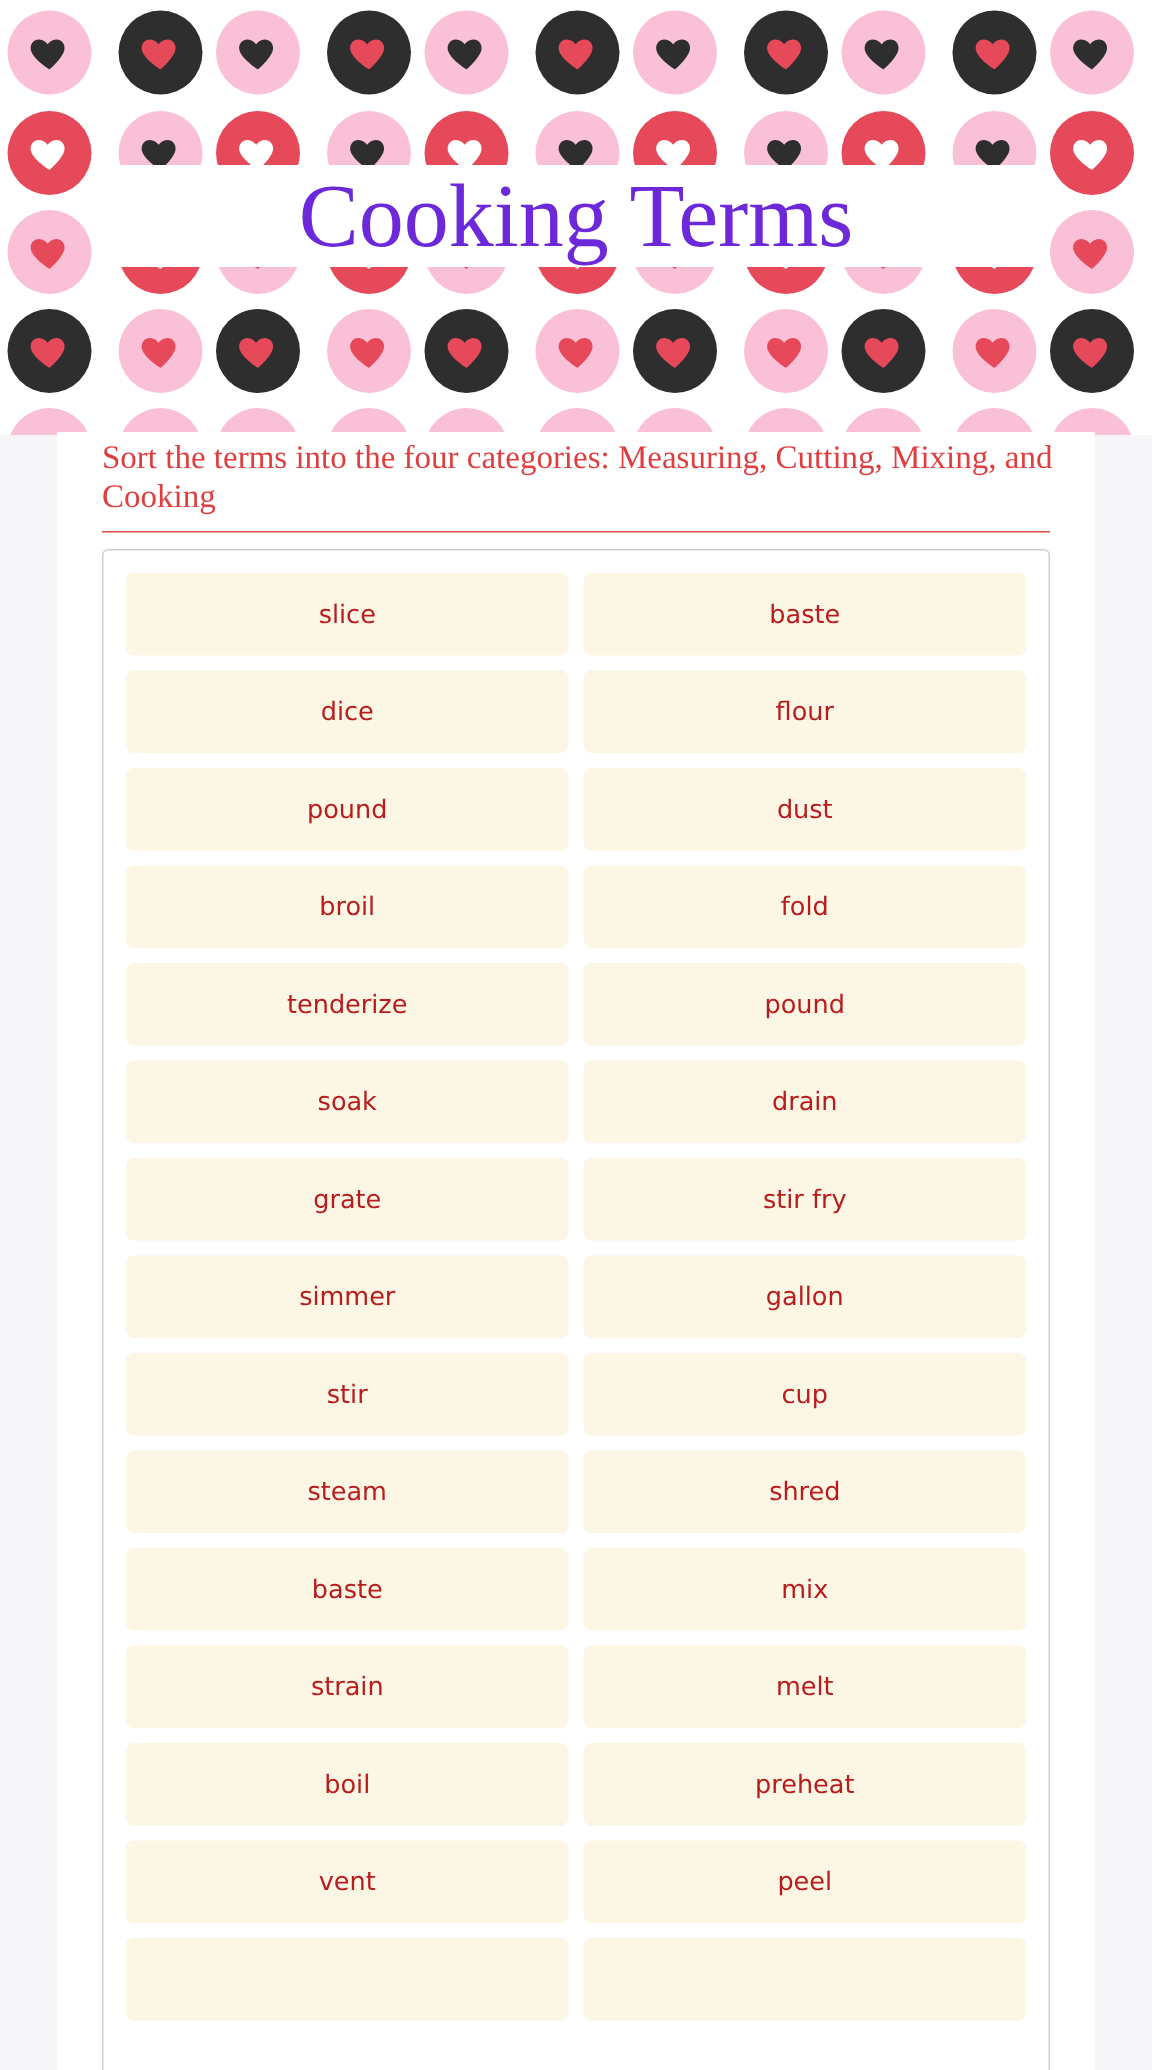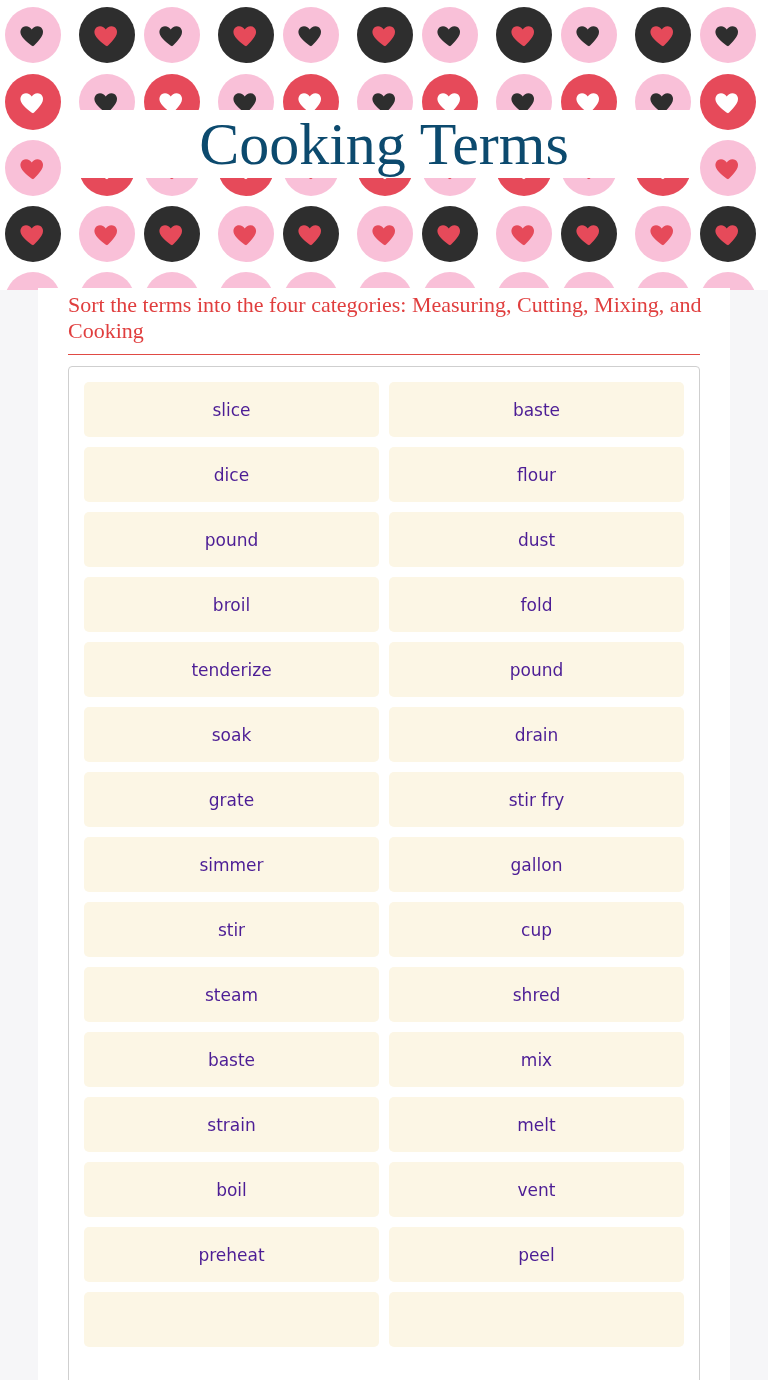--- a/index.html
+++ b/index.html
@@ -1,27 +1,27 @@
 <!DOCTYPE html>
 <html><head>
 <meta charset="utf-8">
 <style>
   html, body { margin:0; padding:0; }
   body { width:768px; height:1380px; overflow:hidden; background:#f6f6f8; font-family:"DejaVu Sans", sans-serif; position:relative; }
   .banner { position:absolute; left:0; top:0; width:768px; height:290px; background:#fff; overflow:hidden; }
   .dot { position:absolute; width:56px; height:56px; border-radius:50%; display:flex; align-items:center; justify-content:center; }
   .dot svg { width:30px; height:30px; }
   .title-box { position:absolute; left:76px; top:110px; width:616px; height:68px; background:#fff; display:flex; align-items:center; justify-content:center; }
-  .title { font-family:"Liberation Serif", serif; font-size:60px; color:#0c4a6e; line-height:1; }
+  .title { font-family:"Liberation Serif", serif; font-size:60px; color:#6d28d9; line-height:1; }
   .content { position:absolute; left:38px; top:288px; width:692px; height:1092px; background:#fff; }
   .instructions { position:absolute; left:30px; top:4px; width:640px; font-family:"Liberation Serif", serif; font-size:22px; line-height:26px; color:#e03e3e; }
   .rule { position:absolute; left:30px; top:66px; width:632px; height:1px; background:#e04a44; }
   .panel { position:absolute; left:30px; top:78px; width:630px; height:1030px; border:1px solid #cfcfcf; border-radius:4px; background:#fff; }
   .grid { position:absolute; left:15px; top:15px; display:grid; grid-template-columns:295px 295px; column-gap:10px; row-gap:10px; }
-  .card { height:55px; background:#fcf6e5; border-radius:5px; display:flex; align-items:center; justify-content:center; font-size:17px; color:#4c1d95; cursor:pointer; }
+  .card { height:55px; background:#fcf6e5; border-radius:5px; display:flex; align-items:center; justify-content:center; font-size:17px; color:#b91c1c; cursor:pointer; }
 </style>
 </head>
 <body>
 
 <div class="banner" id="banner">
     <div class="dot" style="left: 5px; top: 7px; background: rgb(249, 192, 216);">
       <svg viewBox="0 0 24 24">
         <path d="M12 21s-7.5-4.6-9.6-9.3C1 8.4 3 5 6.4 5c2.1 0 3.6 1.2 4.6 2.6C12 6.2 13.5 5 15.6 5 19 5 21 8.4 19.6 11.7 17.5 16.4 12 21 12 21z" fill="#2e2e2e"></path>
       </svg>
     </div>
@@ -323,20 +323,20 @@
         <div class="card">gallon</div>
         <div class="card">stir</div>
         <div class="card">cup</div>
         <div class="card">steam</div>
         <div class="card">shred</div>
         <div class="card">baste</div>
         <div class="card">mix</div>
         <div class="card">strain</div>
         <div class="card">melt</div>
         <div class="card">boil</div>
+        <div class="card">preheat</div>
         <div class="card">vent</div>
-        <div class="card">preheat</div>
         <div class="card">peel</div>
         <div class="card"></div>
         <div class="card"></div>
       </div>
   </div>
 </div>
 
 </body></html>

